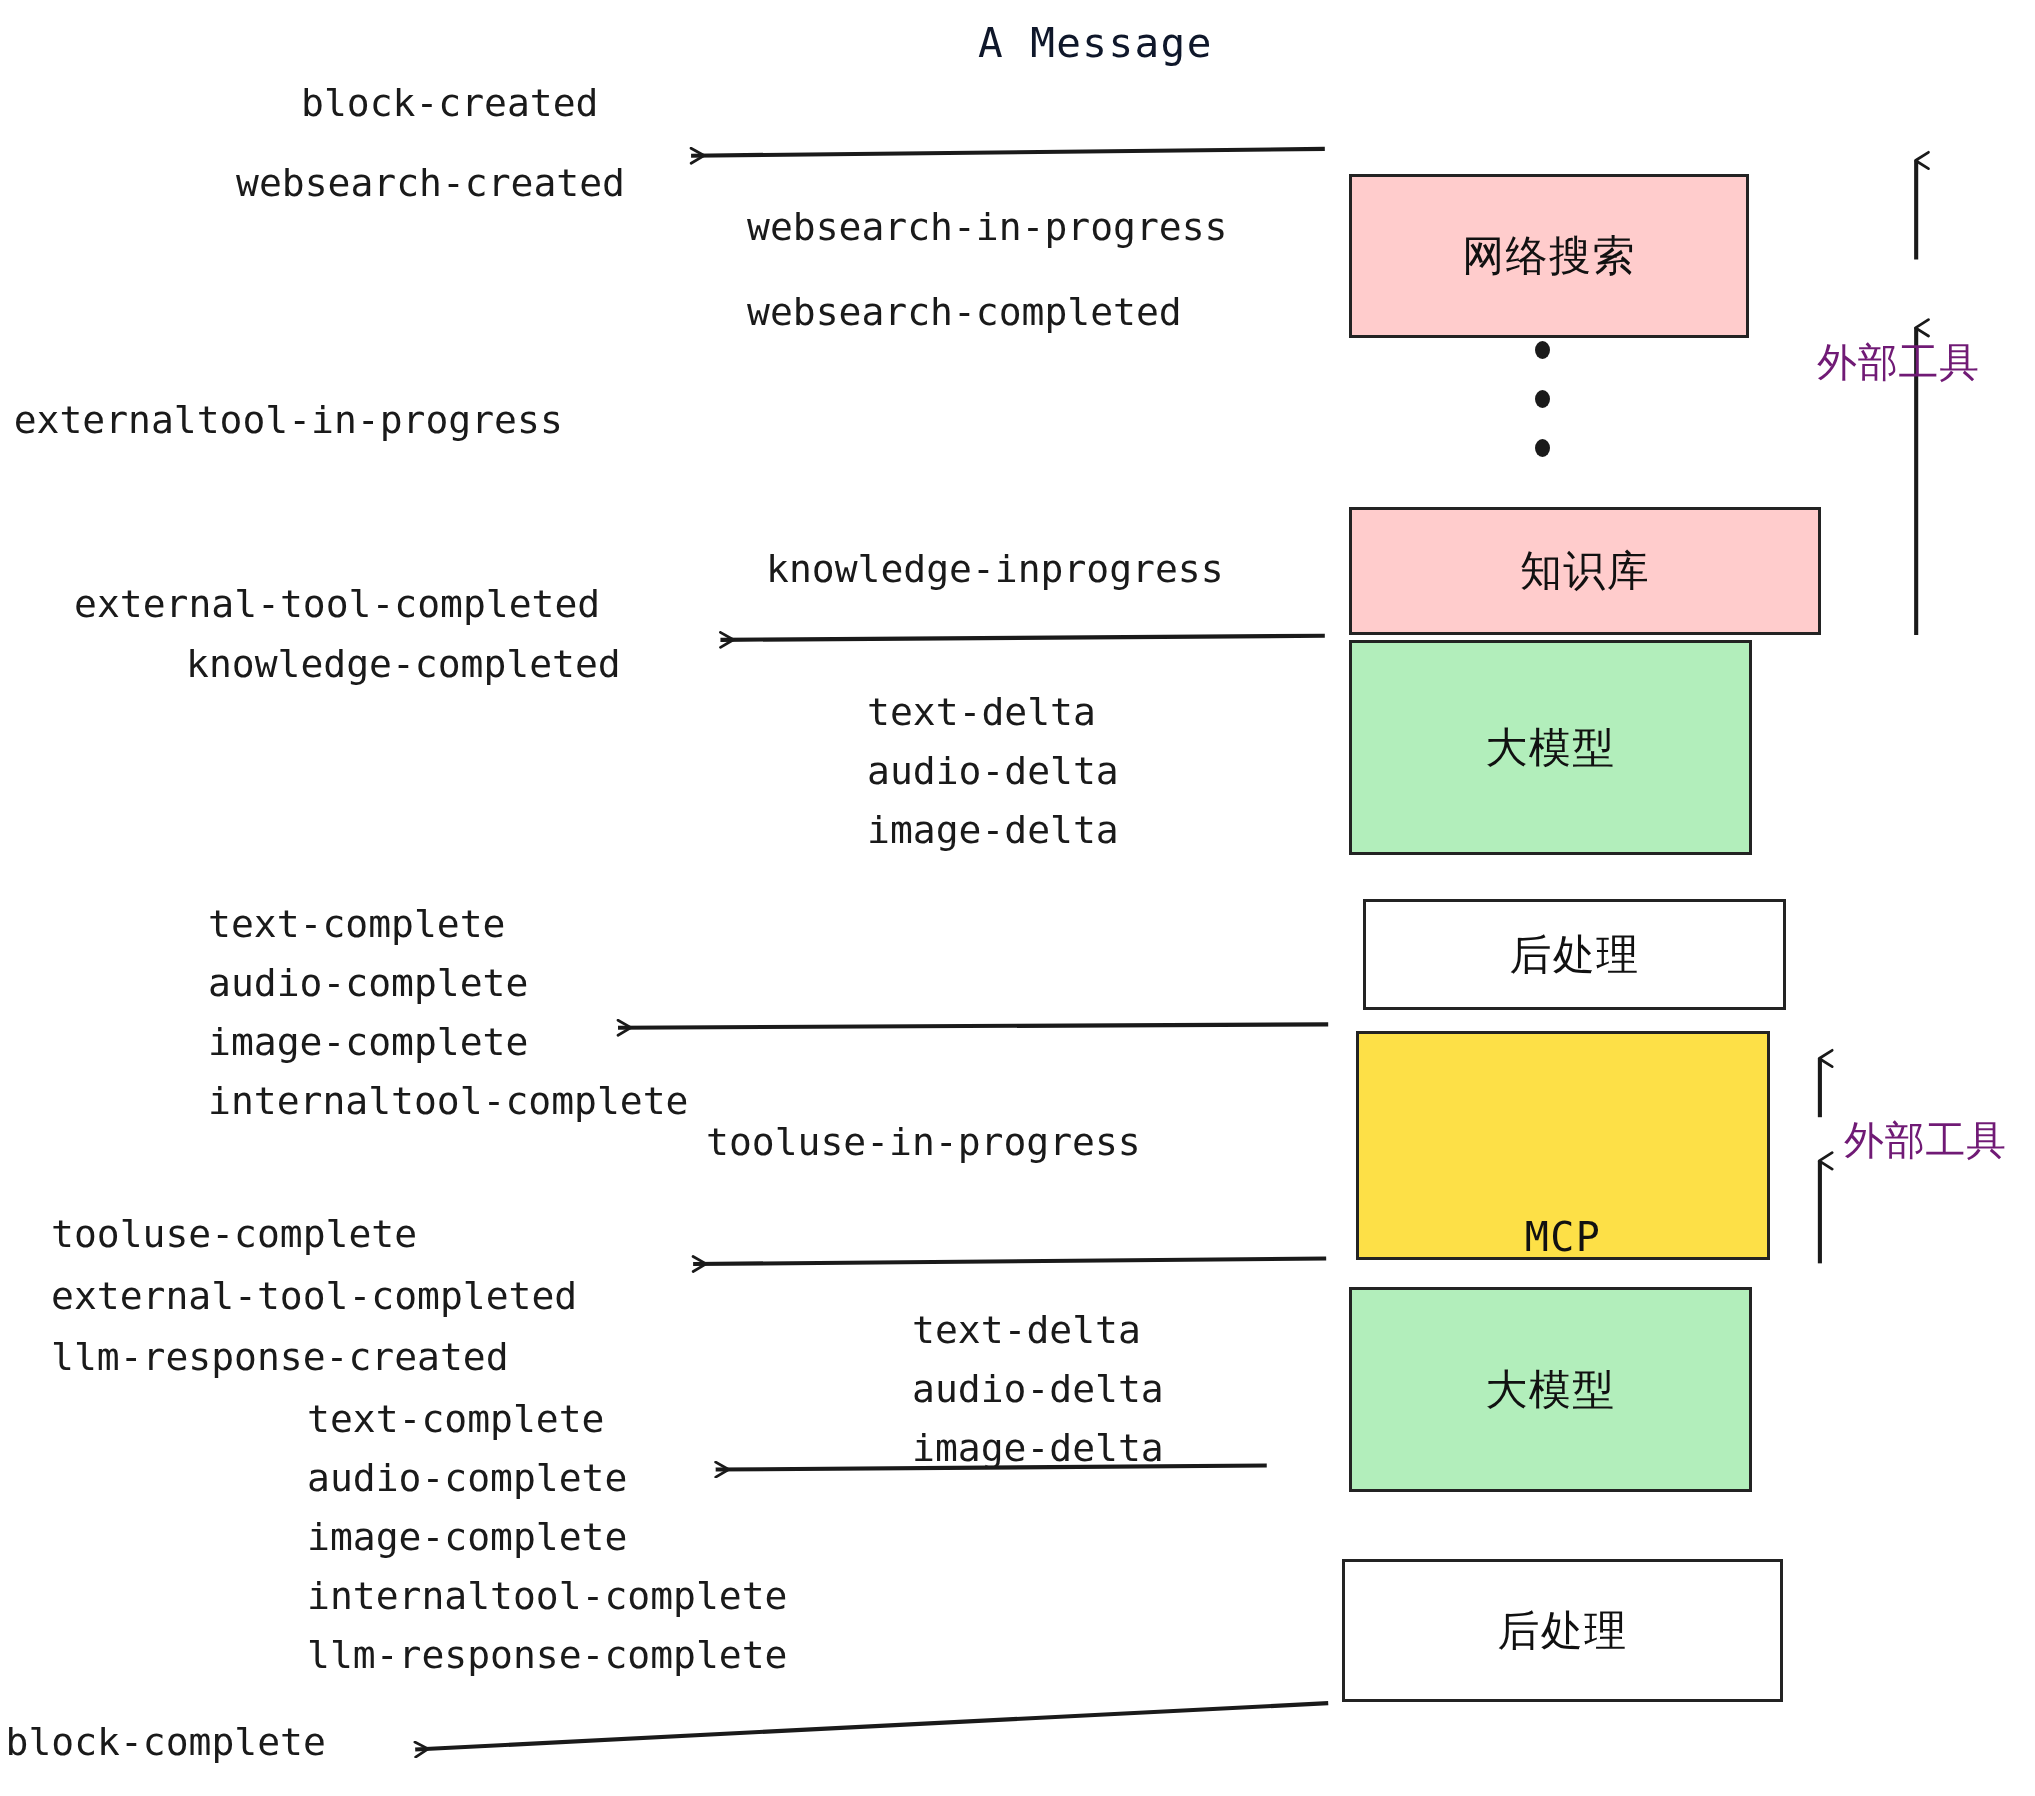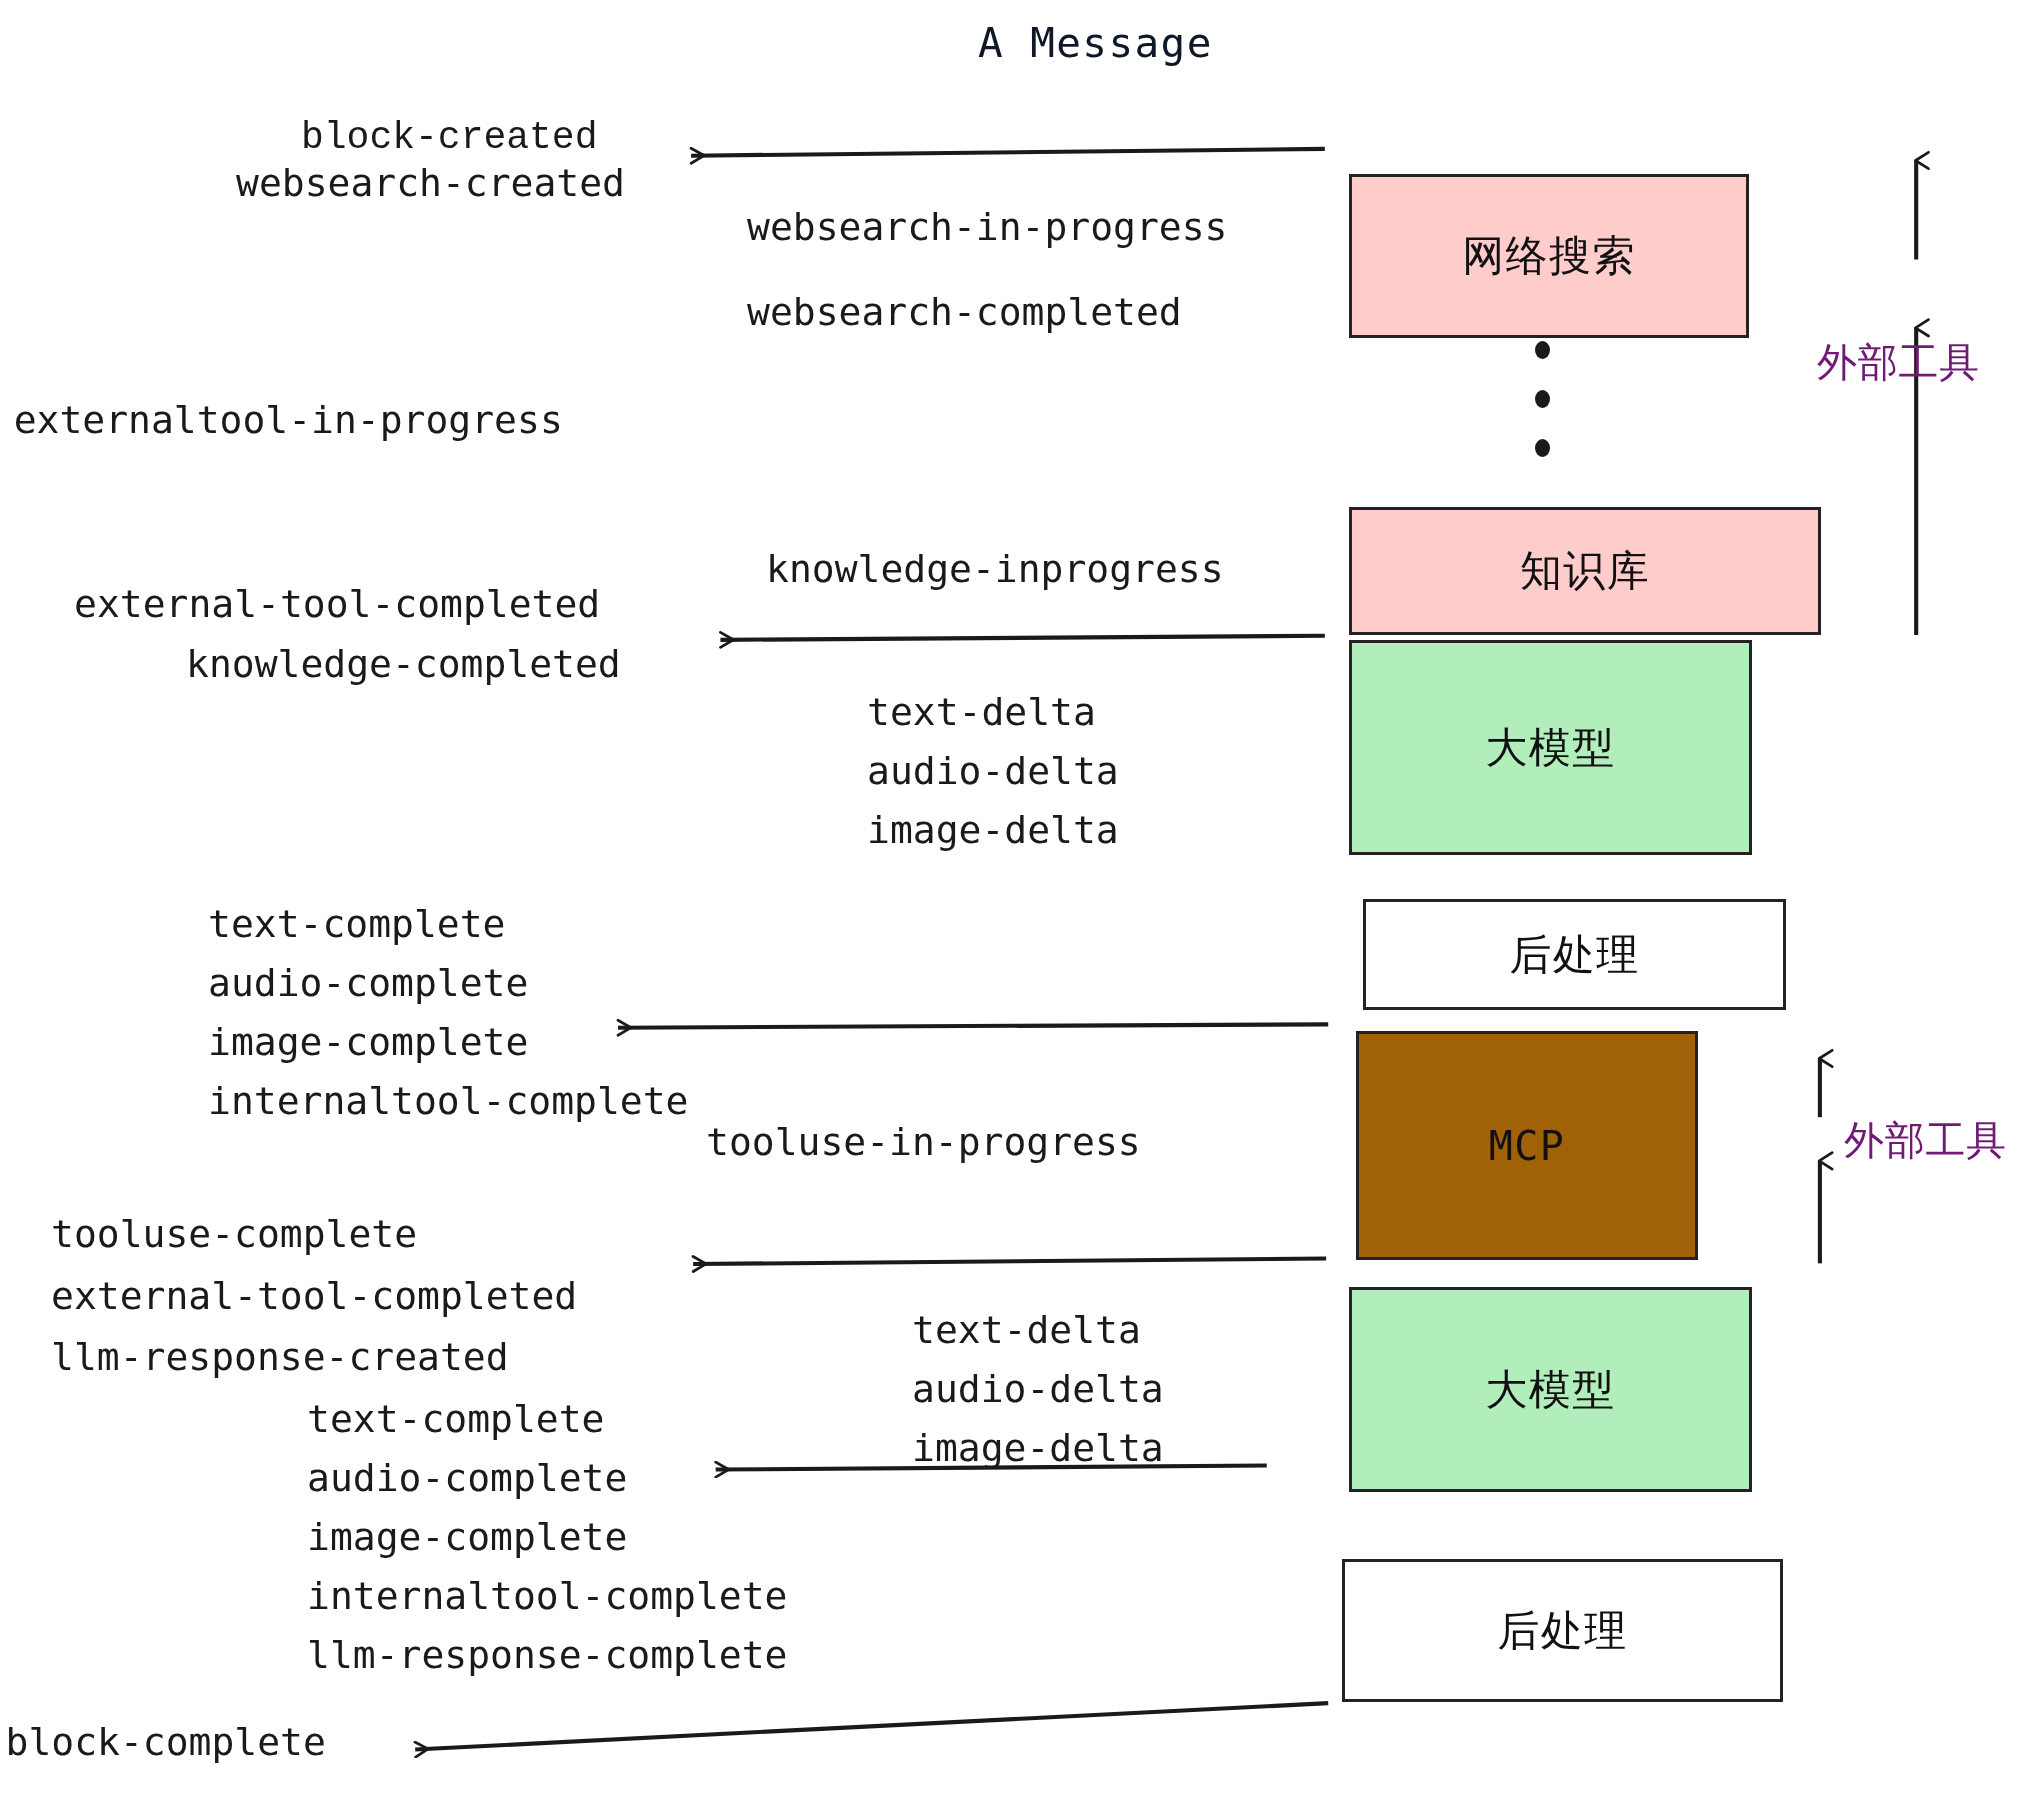--- a/index.html
+++ b/index.html
@@ -138,21 +138,21 @@
     </g>
 
     <g>
       <path d="M2665,1636 L2665,1550" fill="none" stroke="#1a1a1a" stroke-width="6" marker-end="url(#ahv-up)"></path>
       <path d="M2665,1700 L2665,1850" fill="none" stroke="#1a1a1a" stroke-width="6" marker-end="url(#ahv-up)" transform="rotate(180 2665 1775)"></path>
     </g>
   </svg>
 
   <div class="title" style="left:978px; top:19px;">A Message</div>
 
-  <div class="evt" style="left:301px; top:108px;font-family:Liberation Mono, monospace;">block-created</div>
+  <div class="evt" style="left:301px; top:74px;">block-created</div>
 
   <div class="evt" style="left:236px; top:154px;">websearch-created</div>
 
   <div class="evt" style="left:747px; top:198px;">websearch-in-progress</div>
 
   <div class="evt" style="left:747px; top:283px;">websearch-completed</div>
 
   <div class="evt" style="left:13.7px; top:391px;">externaltool-in-progress</div>
 
   <div class="evt" style="left:766px; top:540px;">knowledge-inprogress</div>
@@ -213,21 +213,21 @@
   </div>
 
   <div class="box" style="left:1349px; top:640px; width:403px; height:215px; background:#B2EEBB;">
     <span class="box-label">大模型</span>
   </div>
 
   <div class="box" style="left:1363px; top:899px; width:423px; height:111px; background:#FFFFFF;">
     <span class="box-label">后处理</span>
   </div>
 
-  <div class="box mono" style="left:1356px; top:1031px; width:342px; height:229px; background:#a16207;">
+  <div class="box mono" style="left:1356px; top:1031px; width:414px; height:229px; background:#fde047;align-items:flex-end;">
     <span class="box-label">MCP</span>
   </div>
 
   <div class="box" style="left:1349px; top:1287px; width:403px; height:205px; background:#B2EEBB;">
     <span class="box-label">大模型</span>
   </div>
 
   <div class="box" style="left:1342px; top:1559px; width:441px; height:143px; background:#FFFFFF;">
     <span class="box-label">后处理</span>
   </div>

